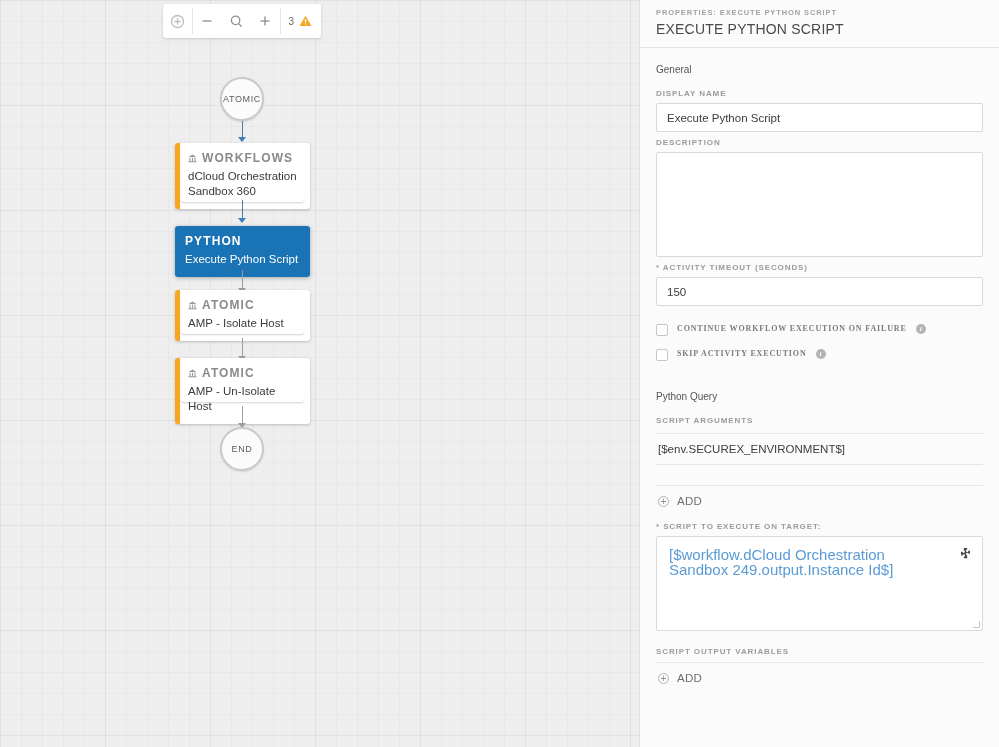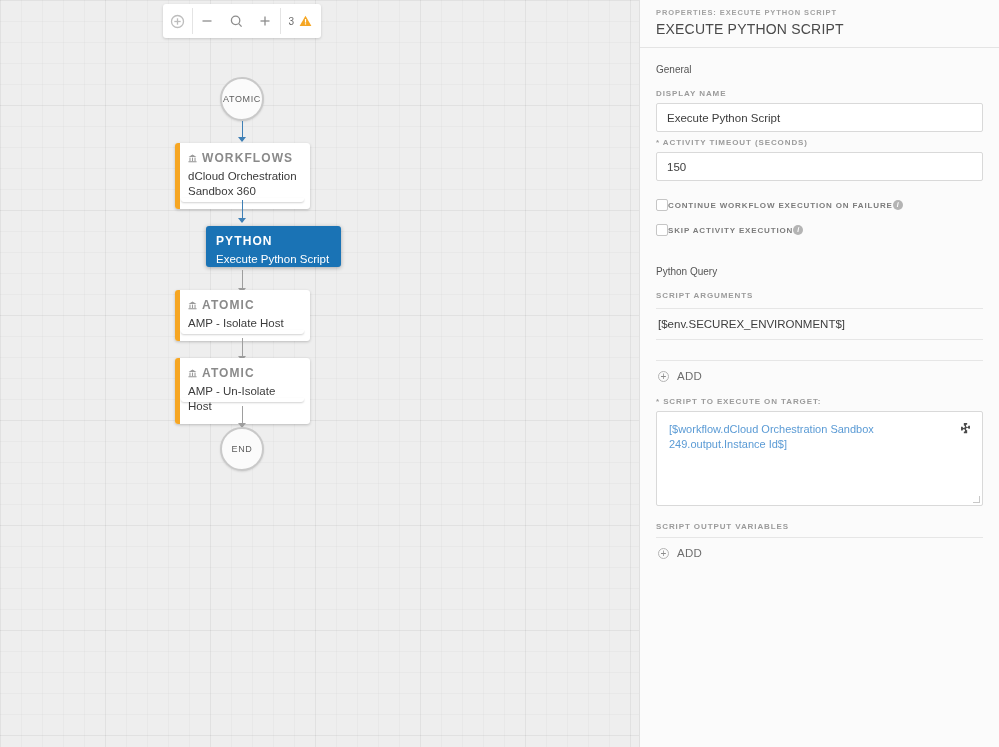--- a/index.html
+++ b/index.html
@@ -68,22 +68,21 @@
     padding: 8px 10px 10px 13px;
     overflow: hidden;
   }
   .card .accent {
     position: absolute; left: 0; top: 0; bottom: 0;
     width: 5px; background: #f6a623;
   }
   .card.selected {
     background: #1a73b5;
     box-shadow: 0 1px 4px rgba(0,0,0,0.30);
-    padding: 8px 10px 0 10px;
-    margin-left: 31px;
+    padding: 8px 10px 10px 10px;
   }
   .card-kind {
     display: flex; align-items: center; gap: 5px;
     font-size: 12px; letter-spacing: 1.1px; font-weight: bold;
     color: #8a8a8a; text-transform: uppercase;
     margin-bottom: 4px;
   }
   .card.selected .card-kind { color: #ffffff; }
   .card-title {
     font-size: 11.5px; color: #3b3b3b; line-height: 15px;
@@ -144,22 +143,23 @@
     font-size: 11.5px; color: #3d3d3d;
     font-family: "Liberation Sans", sans-serif;
     display: flex; align-items: center;
   }
   .fld-textarea {
     width: 100%; height: 105px;
     background: #ffffff; border: 1px solid #d9d9d9; border-radius: 2px;
   }
 
   .chk-row {
-    display: flex; align-items: center; 
+    display: flex; align-items: flex-start; gap: 9px;
     margin-bottom: 13px;
+    font-family: Liberation Serif, serif;
   }
   .chk-box {
     width: 12px; height: 12px;
     border: 1px solid #c6c6c6; border-radius: 2px; background: #fff;
     flex: none;
   }
   .chk-label {
     font-size: 8px; letter-spacing: 0.85px; font-weight: bold;
     color: #7c7c7c; text-transform: uppercase;
   }
@@ -190,21 +190,21 @@
     flex: none;
   }
 
   .script-box {
     position: relative;
     width: 100%; height: 95px;
     background: #ffffff; border: 1px solid #d9d9d9; border-radius: 2px;
     padding: 10px 12px;
   }
   .script-token {
-    font-size: 11px; color: #5b9bd5; line-height: 15px;
+    font-size: 15px; color: #5b9bd5; line-height: 15px;
     padding-right: 26px; display: block;
   }
   .puzzle-ico { position: absolute; right: 10px; top: 9px; }
   .resize-grip {
     position: absolute; right: 2px; bottom: 2px;
     width: 7px; height: 7px;
     border-right: 1px solid #c8c8c8; border-bottom: 1px solid #c8c8c8;
   }
   .divider-line { border-top: 1px solid #e6e6e6; }
 </style>
@@ -346,20 +346,24 @@
 
     <div class="panel-body">
 
       <div class="section-title">General</div>
 
       <div class="fld">
         <span class="fld-label">DISPLAY NAME</span>
         <div class="fld-input">Execute Python Script</div>
       </div>
 
+      <div class="fld">
+        <span class="fld-label">DESCRIPTION</span>
+        <div class="fld-textarea"></div>
+      </div>
 
       <div class="fld">
         <span class="fld-label">* ACTIVITY TIMEOUT (SECONDS)</span>
         <div class="fld-input">150</div>
       </div>
 
       <div class="chk-row" style="margin-top:18px;">
         <span class="chk-box"></span>
         <span class="chk-label">CONTINUE WORKFLOW EXECUTION ON FAILURE</span>
         <span class="info-i">i</span>

